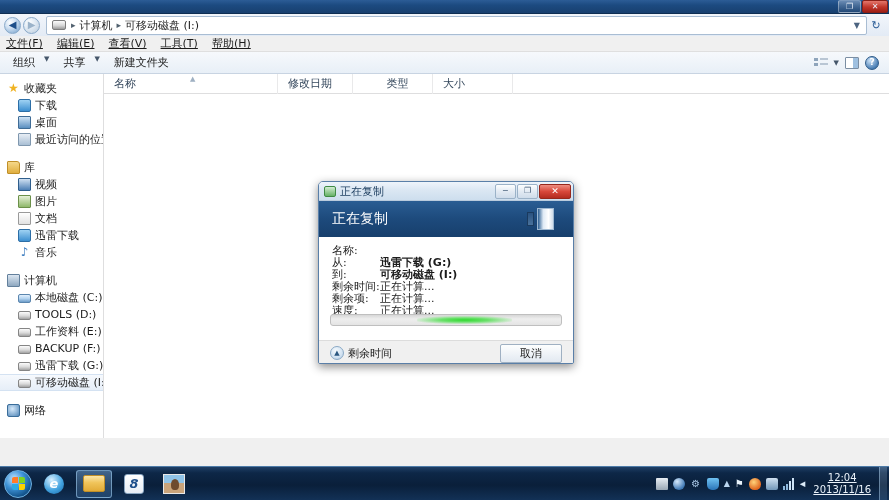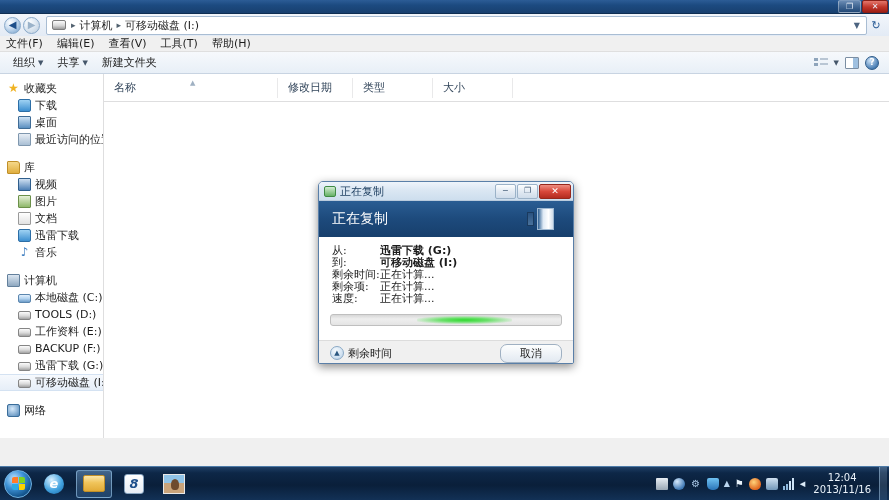--- a/index.html
+++ b/index.html
@@ -73,33 +73,33 @@
     display: flex; align-items: center; padding: 0 4px;
     font-size: 11px; color: #9aa4ae;
   }
   .search-ico { margin-left: auto; color: #4d6f96; font-size: 11px; }
 
   
   .menubar {
     position: absolute; left: 0; top: 36px; width: 889px; height: 16px;
     background: #f0f0f0; border-bottom: 1px solid #dfdfdf;
     display: flex; align-items: center; padding-left: 6px; gap: 14px;
-    font-size: 11px; color: #1c1c1c;
+    font-size: 11px; color: #1c1c1c; text-decoration: underline;
   }
   .menubar span { cursor: default; }
 
   
   .toolbar {
     position: absolute; left: 0; top: 52px; width: 889px; height: 22px;
     background: linear-gradient(to bottom, #f6f9fc, #e8eff7);
     border-bottom: 1px solid #c8d4e2;
     display: flex; align-items: center; padding: 0 6px;
     font-size: 11px; color: #1c1c1c;
   }
-  .tb-item { display: flex; align-items: center; gap: 3px; padding: 2px 7px; }
+  .tb-item { display: flex; align-items: flex-start; gap: 9px; padding: 2px 7px; }
   .tb-caret { font-size: 7px; color: #45566a; }
   .tb-right { margin-left: auto; display: flex; align-items: center; gap: 6px; padding-right: 4px; }
   .tb-ico-view {
     width: 14px; height: 12px;
     background:
       linear-gradient(#8ea4bb,#8ea4bb) 0 1px/4px 3px no-repeat,
       linear-gradient(#b9c6d4,#b9c6d4) 6px 1px/8px 2px no-repeat,
       linear-gradient(#8ea4bb,#8ea4bb) 0 6px/4px 3px no-repeat,
       linear-gradient(#b9c6d4,#b9c6d4) 6px 6px/8px 2px no-repeat;
   }
@@ -155,31 +155,31 @@
     border: 1px solid #858585; border-radius: 2px; height: 9px; margin-top: 2px;
   }
   .ico-drive.sys { background: linear-gradient(to bottom,#e3f0fd,#b4d4f0 50%,#6d9cc8); border-color:#5b86ae; }
   .ico-net { background: radial-gradient(circle at 40% 35%, #d6e9fa, #5287b8); border:1px solid #3a6d9a; border-radius:2px; }
 
   .filelist {
     position: absolute; left: 104px; top: 0; width: 785px; height: 364px;
     background: #fff;
   }
   .col-header {
-    height: 28px; border-bottom: 1px solid #dededf;
+    height: 20px; border-bottom: 1px solid #dededf;
     display: flex; align-items: center; font-size: 11px; color: #34475c;
     background: #fff;
   }
   .col {
     height: 20px; display: flex; align-items: center; padding-left: 10px;
     border-right: 1px solid #e9e9ea; position: relative;
   }
   .col.c-name { width: 174px; }
   .col.c-date { width: 75px; }
-  .col.c-type { width: 80px; }
+  .col.c-type { width: 80px; justify-content: center; }
   .col.c-size { width: 80px; }
   .col.c-rest { flex: 1; border-right: none; }
   .sort-arrow {
     position: absolute; left: 86px; top: 1px; color: #9fb0c2; font-size: 7px;
   }
   .empty-msg {
     text-align: center; color: #4a4a4a; font-size: 11px; padding-top: 20px;
   }
 
   
@@ -277,21 +277,21 @@
   .collapse-link { display: flex; align-items: center; gap: 4px; font-size: 11px; color: #1c1c1c; }
   .chev-circle {
     width: 14px; height: 14px; border-radius: 50%;
     background: radial-gradient(circle at 40% 30%, #f4f9fd, #cfe0f0 65%, #a3c0dc);
     border: 1px solid #8aa9c6; color: #2b5780; font-size: 7px;
     display: flex; align-items: center; justify-content: center; line-height: 1;
   }
   .cancel-btn {
     margin-left: auto; width: 62px; height: 19px;
     background: linear-gradient(to bottom,#fdfefe,#f0f4f8 48%,#e2e9f1);
-    border: 1px solid #9fb0c2; border-radius: 7px;
+    border: 1px solid #9fb0c2; border-radius: 2px;
     font-size: 11px; color: #1c1c1c;
     display: flex; align-items: center; justify-content: center;
   }
 
   
   .taskbar {
     position: absolute; left: 0; top: 466px; width: 889px; height: 34px;
     background: linear-gradient(to bottom, #1f3f66 0%, #0d2747 18%, #0a1f3a 55%, #123156 100%);
     border-top: 1px solid #4d7ba8;
     display: flex; align-items: center; padding: 0 2px;
@@ -364,20 +364,21 @@
     background:
       linear-gradient(#8fb8dc,#8fb8dc) 0 8px/2px 4px no-repeat,
       linear-gradient(#8fb8dc,#8fb8dc) 3px 6px/2px 6px no-repeat,
       linear-gradient(#cfe4f7,#cfe4f7) 6px 3px/2px 9px no-repeat,
       linear-gradient(#cfe4f7,#cfe4f7) 9px 0/2px 12px no-repeat;
   }
   .ti-spk { color: #dceaf7; font-size: 11px; line-height: 12px; }
   .clock {
     text-align: center; line-height: 12px; color: #eaf2fa; font-size: 10px;
     padding-left: 3px;
+    text-decoration: underline;
   }
   .show-desktop {
     width: 8px; height: 34px; margin-left: 4px;
     background: linear-gradient(to bottom, rgba(200,225,250,.22), rgba(140,180,220,.12));
     border-left: 1px solid rgba(180,215,245,.45);
   }
 </style>
 </head>
 <body>
 
@@ -569,20 +570,24 @@
     <div class="dlg-banner">
       <span>正在复制</span>
       <span class="copy-anim">
         <span class="anim-small"></span>
         <span class="anim-doc"></span>
       </span>
     </div>
 
     <div class="dlg-body">
       <div class="info-table">
+        <div class="info-row">
+          <span class="info-label">名称:</span>
+          <span class="info-value"></span>
+        </div>
         <div class="info-row">
           <span class="info-label">从:</span>
           <span class="info-value bold">迅雷下载 (G:)</span>
         </div>
         <div class="info-row">
           <span class="info-label">到:</span>
           <span class="info-value bold">可移动磁盘 (I:)</span>
         </div>
         <div class="info-row">
           <span class="info-label">剩余时间:</span>

